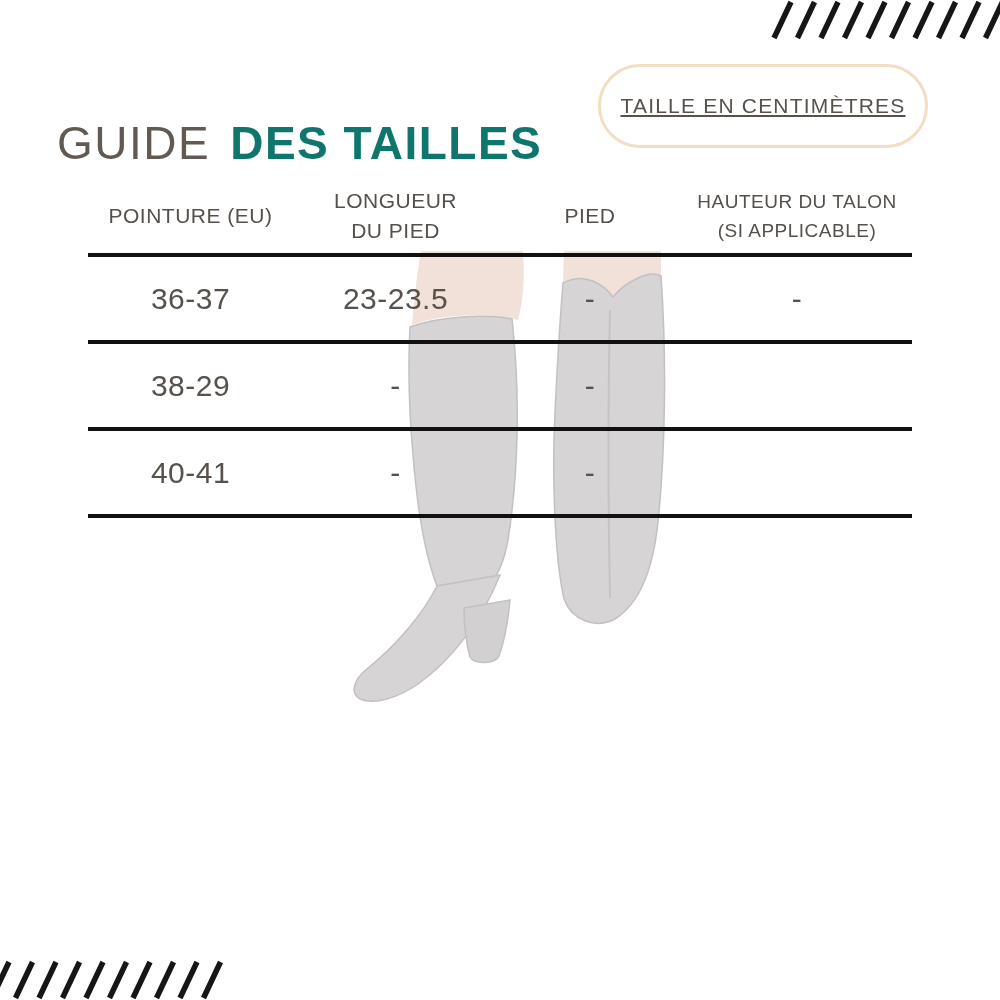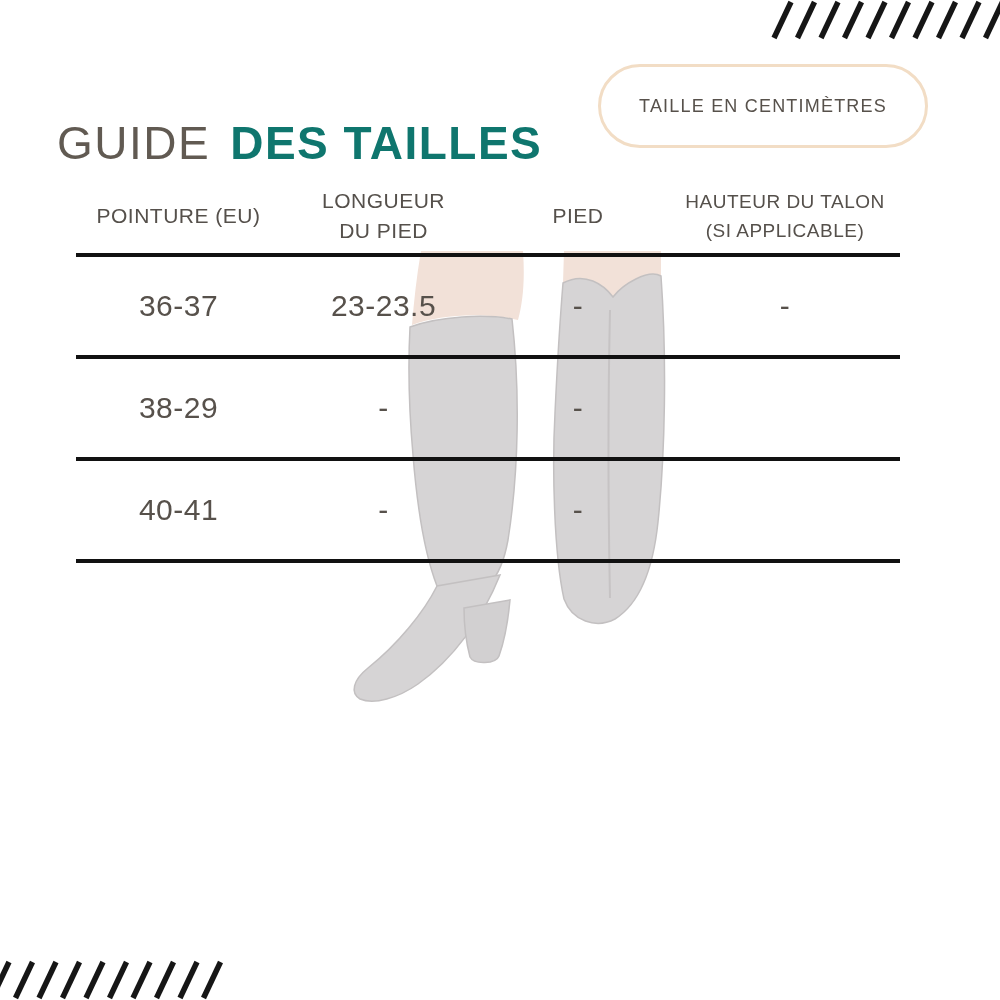--- a/index.html
+++ b/index.html
@@ -12,32 +12,32 @@
   .slash-bl{position:absolute;left:0;bottom:0;}
   
   .title{position:absolute;left:57px;top:88px;font-size:46px;line-height:48px;
          letter-spacing:1.5px;white-space:nowrap;}
   .title .reg{font-weight:400;color:#615a52;margin-right:20px;}
   .title .bold{font-weight:700;color:#0f766e;}
   
   .badge{position:absolute;left:598px;top:64px;width:330px;height:84px;
          box-sizing:border-box;border:3px solid #f2ddc5;border-radius:44px;
          display:flex;align-items:center;justify-content:center;background:transparent;z-index:3;}
-  .badge span{font-size:18px;letter-spacing:1.2px;color:#57514b;white-space:nowrap;}
+  .badge span{font-size:21px;letter-spacing:1.2px;color:#57514b;white-space:nowrap;text-decoration:underline;}
   
   .photo{position:absolute;left:0;top:0;z-index:1;}
   
-  .table{position:absolute;left:76px;top:178px;width:824px;z-index:2;}
+  .table{position:absolute;left:88px;top:178px;width:824px;z-index:2;}
   .thead,.trow{display:grid;grid-template-columns:205px 205px 184px 230px;}
   .thead{height:75px;}
   .th{display:flex;flex-direction:column;justify-content:center;align-items:center;
       text-align:center;font-size:21px;line-height:30px;color:#55504b;letter-spacing:0.5px;}
   .th.small{font-size:19px;line-height:29px;}
   .rule{height:4px;background:#111111;}
-  .trow{height:98px;}
+  .trow{height:83px;}
   .td{display:flex;align-items:center;justify-content:center;
       font-size:30px;color:#57514b;letter-spacing:0.5px;}
 </style>
 </head>
 <body>
 
 <div class="canvas">
 
   <svg class="photo" width="1000" height="1000" viewBox="0 0 1000 1000" aria-hidden="true">
     <g>

